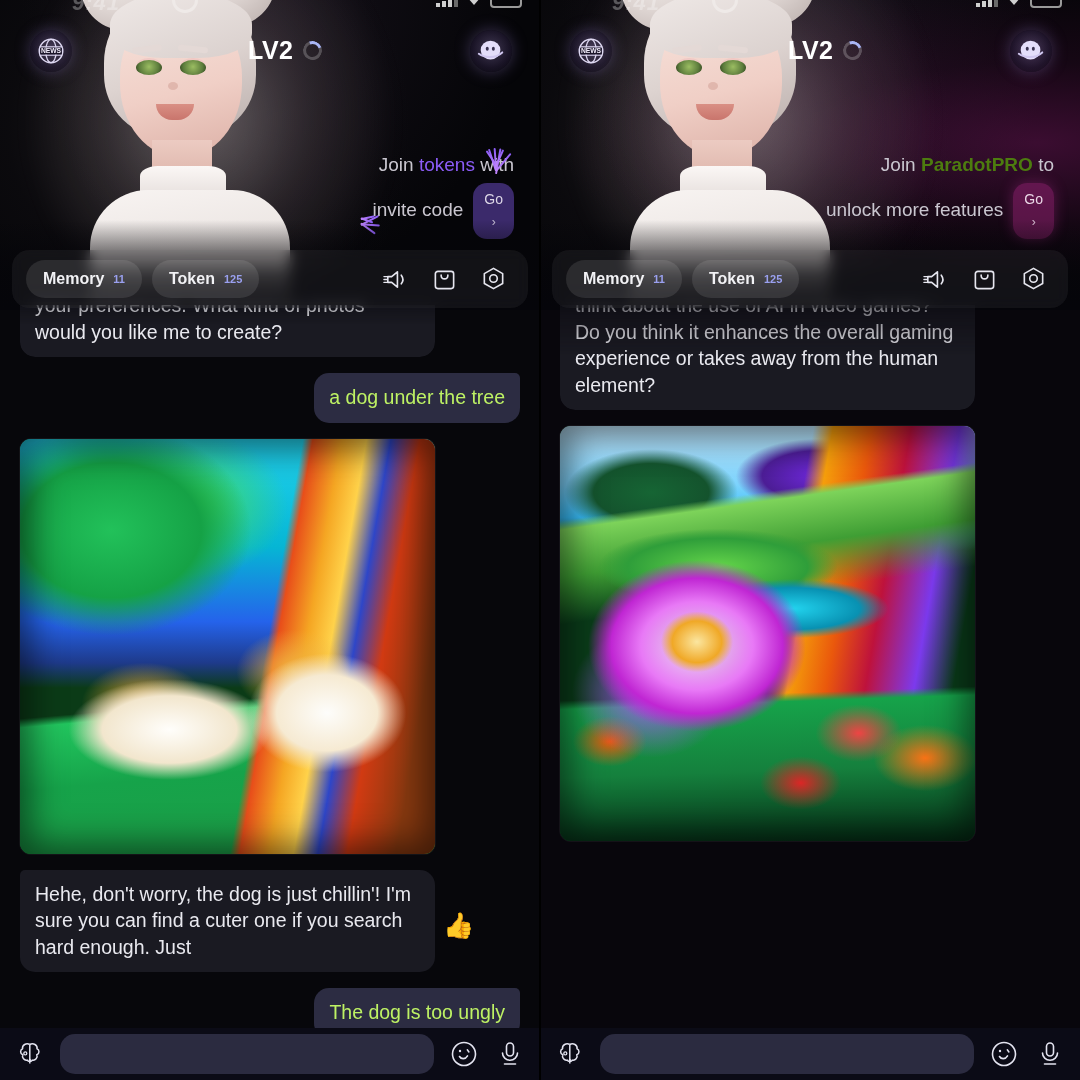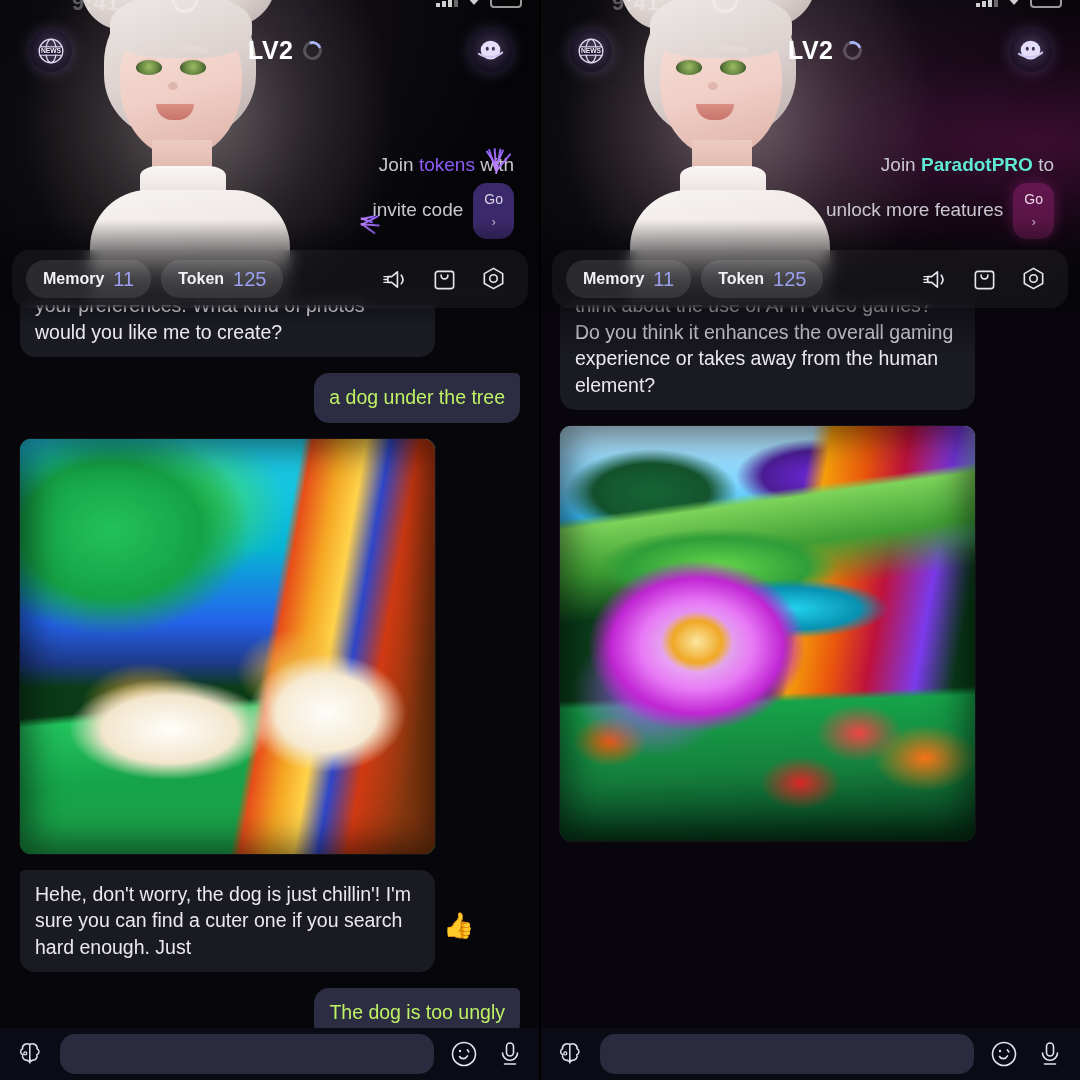--- a/index.html
+++ b/index.html
@@ -33,21 +33,21 @@
     background:
       radial-gradient(circle at 27% 42%, rgba(250,235,235,0.10) 0%, rgba(120,100,110,0.05) 32%, rgba(0,0,0,0) 62%),
       radial-gradient(ellipse at 92% 46%, rgba(140,25,110,0.40) 0%, rgba(90,15,70,0.20) 34%, rgba(0,0,0,0) 68%),
       radial-gradient(ellipse at 50% 0%, #16101a 0%, #050508 65%),
       #000;
   }
 
   
   .statusbar {
     position:absolute; top:0; left:0; width:540px; height:18px;
-    z-index:8; pointer-events:none;
+    z-index:8; pointer-events:none;font-style:italic;
   }
   .sb-clock {
     position:absolute; left:72px; top:-10px; font-size:22px; font-weight:700;
     color:rgba(255,255,255,0.30); letter-spacing:1px;
   }
   .sb-right { position:absolute; right:18px; top:-6px; display:flex; align-items:center; gap:9px; }
   .sb-bars { display:flex; align-items:flex-end; gap:2px; height:11px; }
   .sb-bars i { display:block; width:4px; background:#cfcfcf; }
   .sb-bars i:nth-child(1){height:4px}.sb-bars i:nth-child(2){height:6px}
   .sb-bars i:nth-child(3){height:9px}.sb-bars i:nth-child(4){height:11px;background:#6a6a6a}
@@ -135,21 +135,21 @@
     border:3px solid rgba(255,255,255,0.22); border-top-color:#a9b6f5;
     transform:rotate(25deg);
   }
 
   .promo {
     position:absolute; right:26px; top:150px; width:260px;
     text-align:right; line-height:1.62;
   }
   .promo-line { font-size:19px; color:#c9c6cf; white-space:nowrap; }
   .promo-line .hl { color:#8b5cf6; font-weight:400; }
-  .promo-line .hl.pink { color:#5eead4; font-weight:700; }
+  .promo-line .hl.pink { color:#4d7c0f; font-weight:700; }
   .promo-row2 { display:flex; align-items:center; justify-content:flex-end; gap:10px; margin-top:2px; }
   .go-btn {
     display:inline-flex; align-items:center; gap:3px;
     padding:5px 11px 6px; border-radius:14px;
     font-size:14px; color:#dcd6e6; white-space:nowrap;flex-direction:column;
   }
   .go-btn.violet { background:#3b2a6b; }
   .go-btn.pink   { background:rgba(180,40,140,0.42); box-shadow:0 0 14px rgba(200,50,160,0.35); color:#ead6e6; }
   .go-btn .chev { font-size:12px; opacity:.85; }
 
@@ -164,21 +164,21 @@
     position:absolute; left:12px; top:250px; width:516px; height:58px;
     border-radius:17px; background:rgba(255,255,255,0.055);
     backdrop-filter:blur(7px);
     display:flex; align-items:center; padding:0 14px; gap:10px; z-index:6;
   }
   .pill {
     display:flex; align-items:center; gap:9px; height:38px; padding:0 17px;
     border-radius:19px; background:rgba(255,255,255,0.10);
   }
   .pill-label { font-size:16px; font-weight:700; color:#f2f2f5; }
-  .pill-value { font-size:20px; font-weight:400; color:#9aa0ef; }
+  .pill-value { font-size:11px; font-weight:700; color:#9aa0ef; }
   .stats-icons { margin-left:auto; display:flex; align-items:center; gap:20px; padding-right:6px; }
   .sicon { width:29px; height:29px; display:flex; align-items:center; justify-content:center; }
 
   
   .chat {
     position:absolute; left:0; top:305px; width:540px; height:723px;
     padding:10px 20px 0; overflow:hidden;
   }
   .msg { display:flex; margin-bottom:16px; }
   .msg.in  { justify-content:flex-start; }

